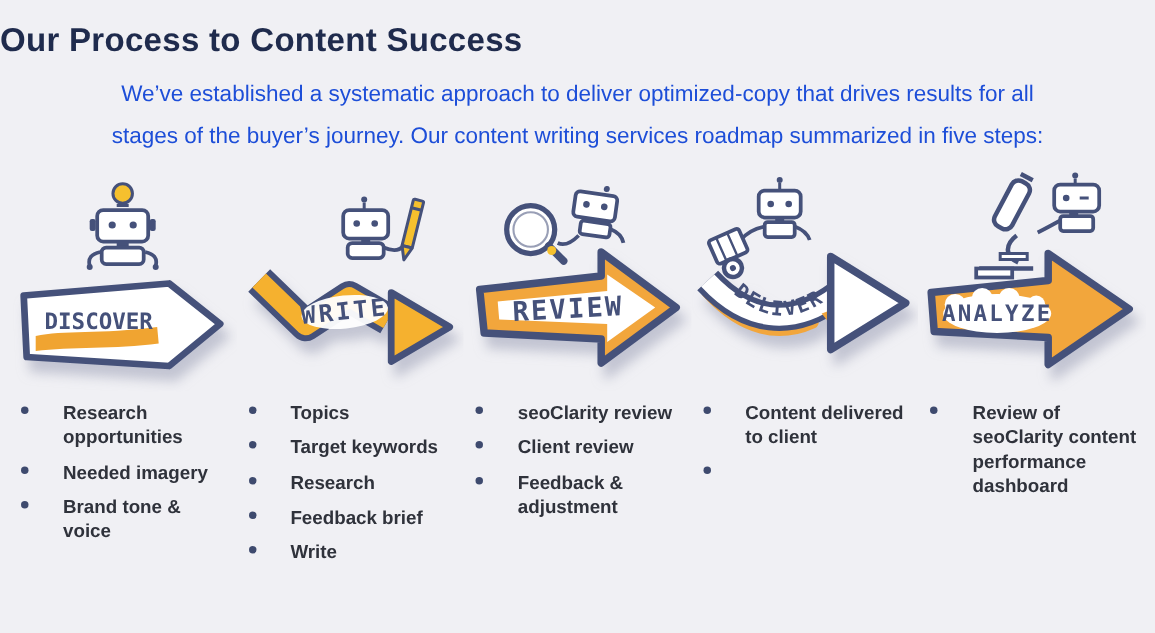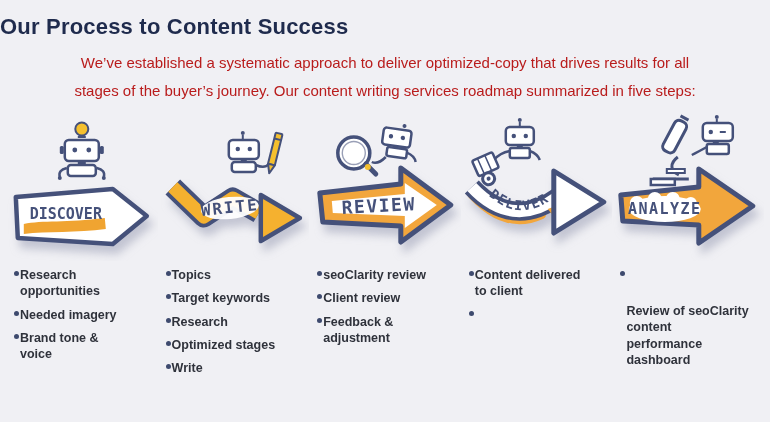--- a/index.html
+++ b/index.html
@@ -8,41 +8,41 @@
     background:#f0f0f4;
     font-family:"Liberation Sans", sans-serif;
   }
   .page { width:770px; height:422px; }
   .title {
     margin:14px 0 9px; 
     font-size:22px; font-weight:bold; color:#1f2b4d; letter-spacing:.2px;
   }
   .subtitle {
     width:655px; margin:0 auto; text-align:center;
-    font-size:15px; line-height:28px; color:#b91c1c;
-  }
-  .steps { display:flex; padding:0 6px; margin-top:4px; }
+    font-size:15px; line-height:28px; color:#1d4ed8;
+  }
+  .steps { display:flex; padding:0 6px; margin-top:4px;justify-content:center; }
   .step { flex:1; min-width:0; }
   .illus { height:152px; }
   .illus svg { display:block; width:100%; height:152px; }
   .shadow { filter: drop-shadow(4px 8px 4px rgba(156,160,183,.55)); }
   .arrow-label {
     font-family:"DejaVu Sans Mono", monospace; font-weight:bold; fill:#45517a;
   }
   ul.bullets { list-style:none; margin:6px 0 0; padding:0 0 0 8px; }
   ul.bullets li {
-    display:flex; gap:1px; margin-bottom:7px;
+    display:flex; gap:23px; margin-bottom:7px;
     font-size:12.5px; font-weight:bold; color:#2f323b; line-height:1.3;
   }
   .dot { width:5px; height:5px; border-radius:50%; background:#3e4a6e; margin-top:4px; flex:none; }
   .c1 .txt { max-width:102px; }
   .c2 .txt { max-width:128px; }
   .c3 .txt { max-width:118px; }
   .c4 .txt { max-width:116px; }
-  .c5 .txt { max-width:124px;margin-top:36px; }
+  .c5 .txt { max-width:124px; }
 </style>
 </head>
 <body>
 
 <div class="page">
   <h1 class="title">Our Process to Content Success</h1>
   <p class="subtitle">We’ve established a systematic approach to deliver optimized-copy that drives results for all stages of the buyer’s journey. Our content writing services roadmap summarized in five steps:</p>
 
   <div class="steps">
 
@@ -122,21 +122,21 @@
         <li>
             <span class="dot"></span>
             <span class="txt">Target keywords</span>
           </li>
         <li>
             <span class="dot"></span>
             <span class="txt">Research</span>
           </li>
         <li>
             <span class="dot"></span>
-            <span class="txt">Optimized stages</span>
+            <span class="txt">Feedback brief</span>
           </li>
         <li>
             <span class="dot"></span>
             <span class="txt">Write</span>
           </li>
       </ul>
     </div>
 
     <div class="step c3">
       <div class="illus">

